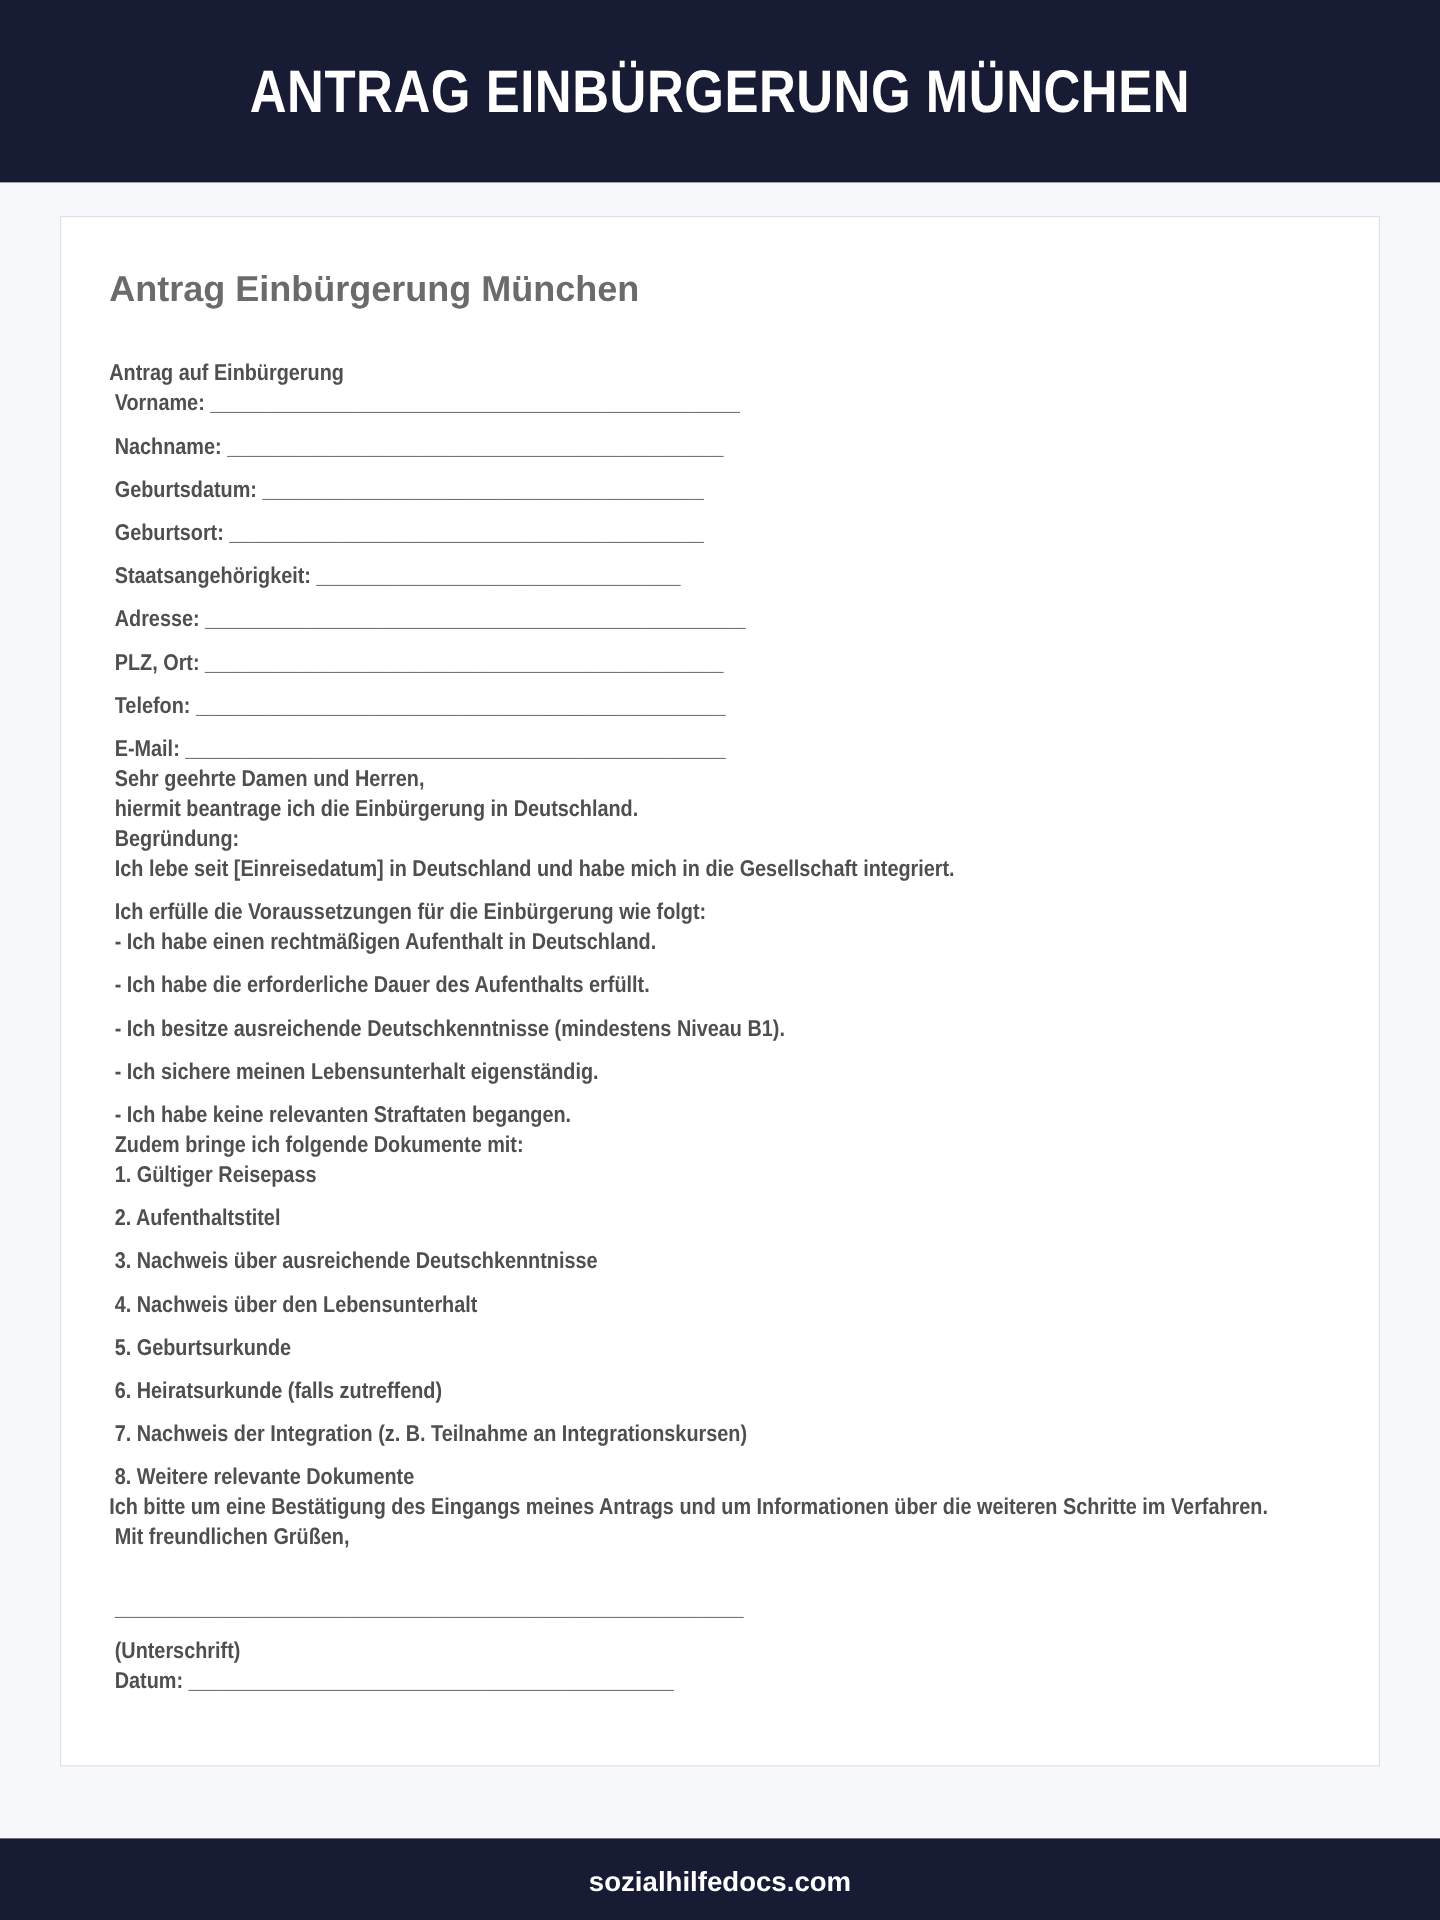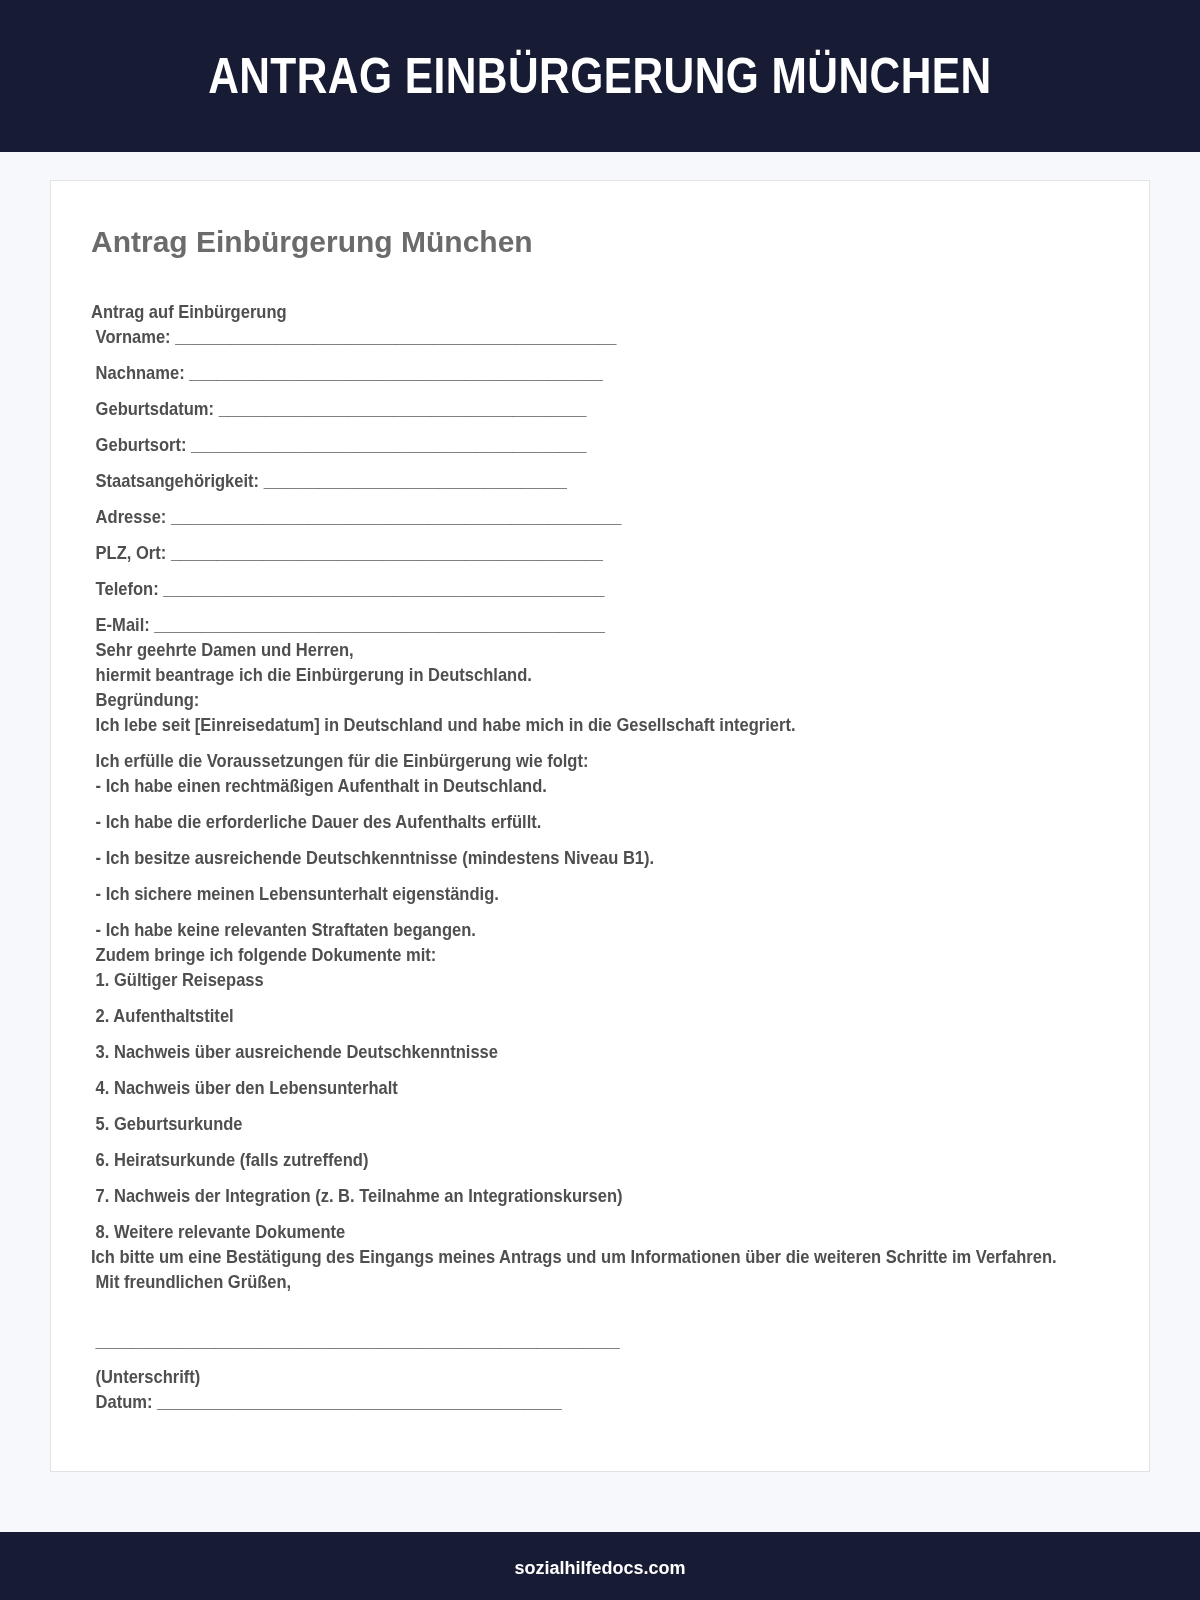--- a/index.html
+++ b/index.html
@@ -68,21 +68,21 @@
   
   .site-footer {
     background: #171b33;
     height: 72px;
     display: flex;
     align-items: center;
     justify-content: center;
   }
   .site-footer .footer-site {
     color: #ffffff;
-    font-size: 18px;
+    font-size: 23px;
     font-weight: bold;
   }
 </style>
 </head>
 <body>
 
 <header class="site-header">
   <h1>ANTRAG EINBÜRGERUNG MÜNCHEN</h1>
 </header>
 

